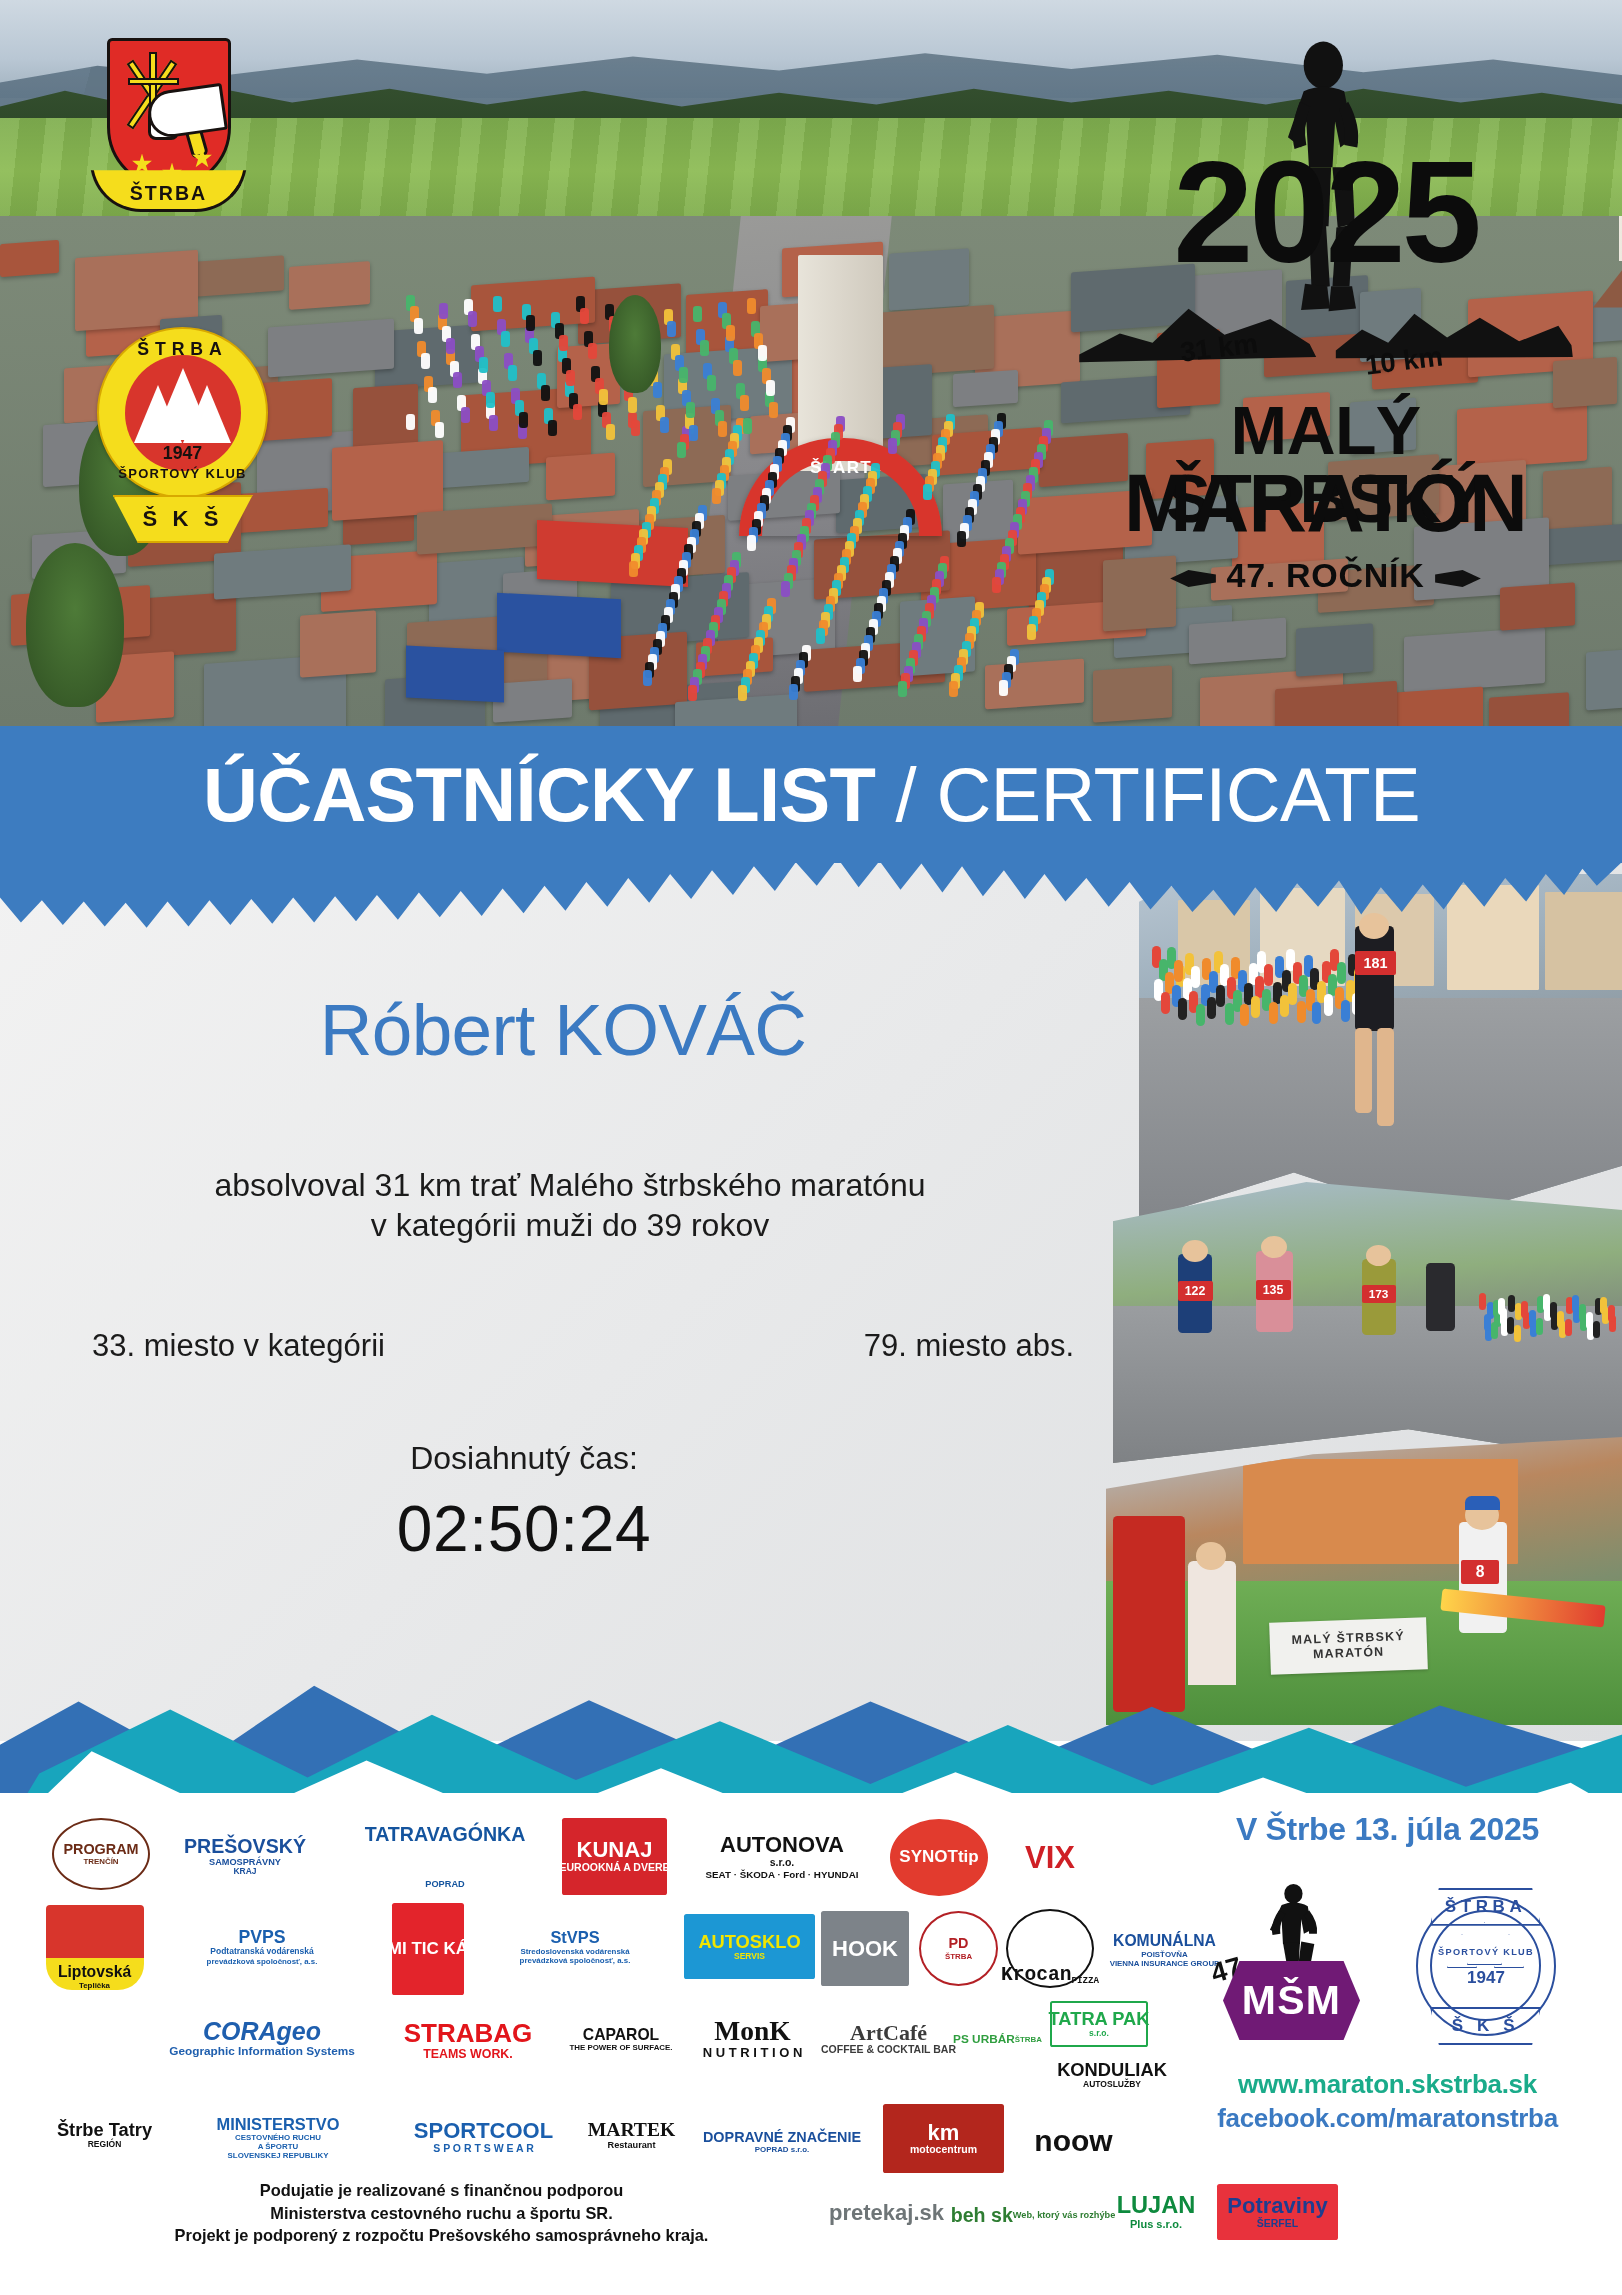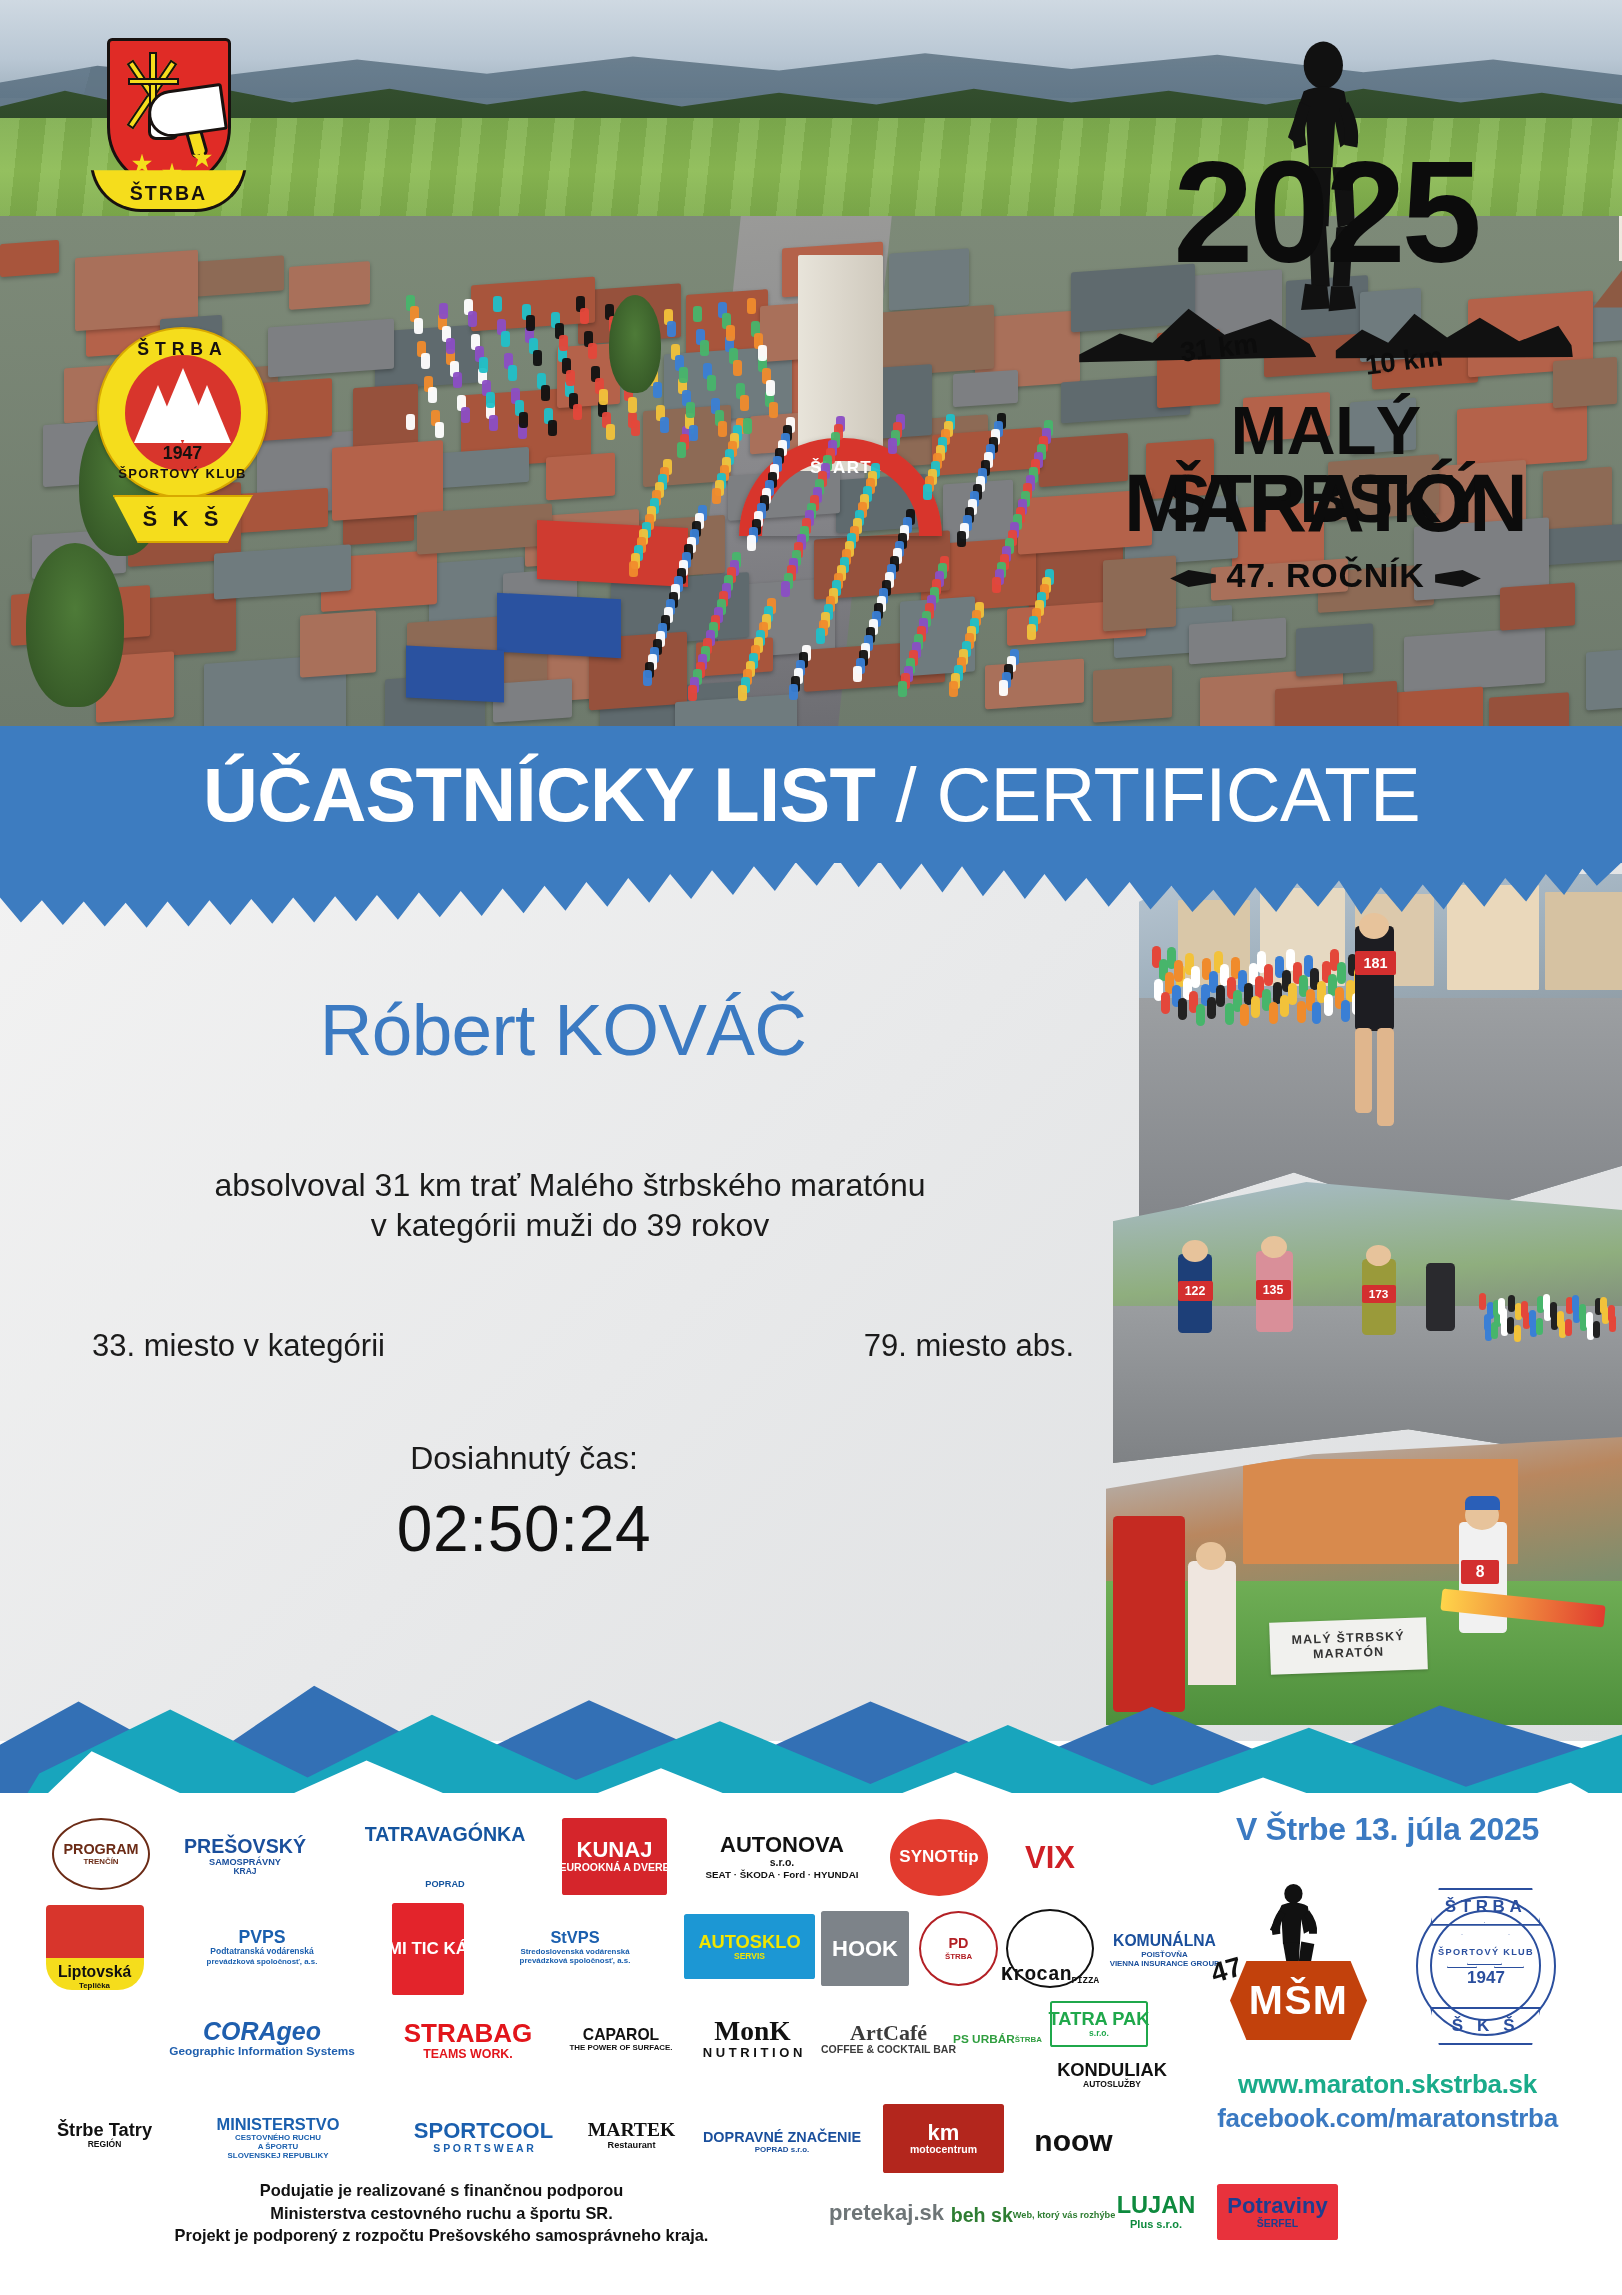--- a/index.html
+++ b/index.html
@@ -284,22 +284,22 @@
   .foot-right { position:absolute; right:26px; top:6.5px; width:419px; text-align:center; }
   .foot-date {
     font-size:32px; color:#3b7ac2; font-weight:bold; margin-top:11.8px; letter-spacing:-0.3px;
   }
   .foot-emblems {
     position:relative; height:196px; margin-top:19.6px;
     display:flex; align-items:center; justify-content:center; gap:46px;
   }
   .msm { position:relative; width:151px; height:164px; }
   .msm-diamond {
-    position:absolute; left:23px; top:77px; width:137px; height:79px;
-    background:#c2410c; clip-path:polygon(12% 0,88% 0,100% 50%,88% 100%,12% 100%,0 50%);
+    position:absolute; left:16px; top:77px; width:137px; height:79px;
+    background:#701a75; clip-path:polygon(12% 0,88% 0,100% 50%,88% 100%,12% 100%,0 50%);
     display:flex; align-items:center; justify-content:center;
   }
   .msm-diamond span{ color:#fff; font-size:41px; font-weight:bold; letter-spacing:1.3px; }
   .msm-47 { position:absolute; left:3.9px; top:69px; font-size:27.5px; font-weight:bold; transform:rotate(-16deg); color:#111; }
   .msm-runner { position:absolute; left:43px; top:0; width:79px; height:98px; }
 
   .sks2 { position:relative; width:164px; height:164px; color:#2b4f9e; }
   .sks2 .ring {
     position:absolute; left:11.8px; top:11.8px; width:140px; height:140px;
     border:2px solid #2b4f9e; border-radius:50%;

